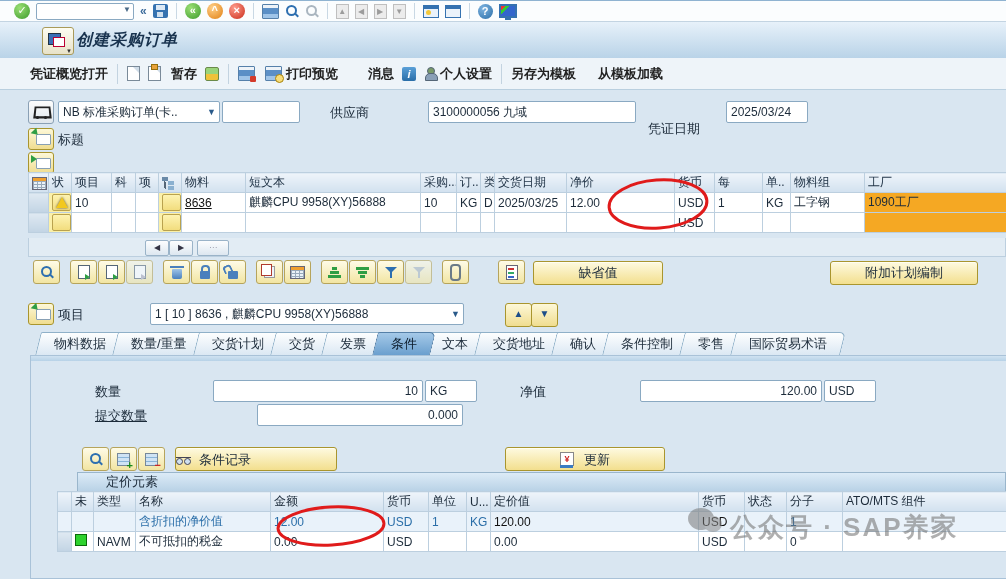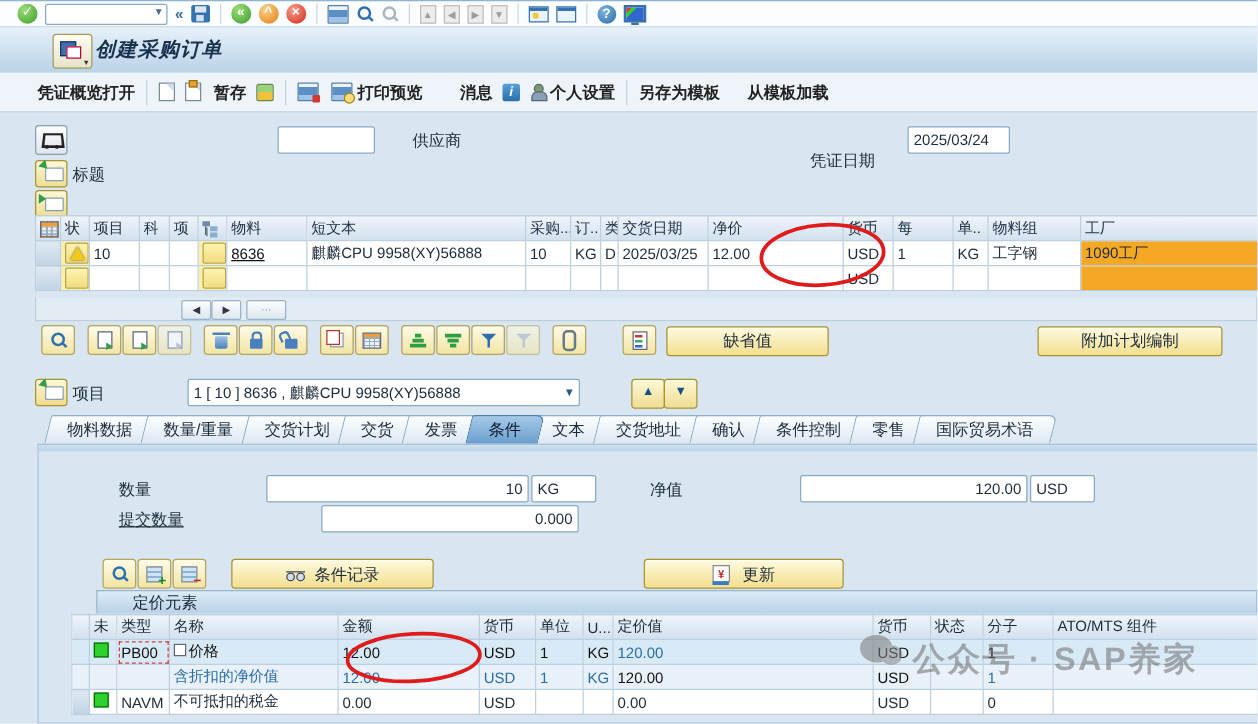--- a/index.html
+++ b/index.html
@@ -205,22 +205,24 @@
     <span class="atxt">个人设置</span>
     <span class="asep"></span>
     <span class="atxt">另存为模板</span>
     <span style="width:22px;"></span>
     <span class="atxt">从模板加载</span>
   </div>
 
   <div class="sqbtn" style="left:28px;top:100px;height:22px;background:linear-gradient(#fdfdfd,#dfe6ec);border-color:#8aa0b5;">
       <span class="mi mi-cart"></span>
     </div>
+  <div class="combo" style="left:58px;top:101px;width:138px;">NB 标准采购订单(卡..</div>
   <div class="fld" style="left:222px;top:101px;width:68px;"></div>
   <div class="lbl" style="left:330px;top:104px;">供应商</div>
+  <div class="fld" style="left:428px;top:101px;width:198px;">3100000056 九域</div>
   <div class="lbl" style="left:648px;top:120px;">凭证日期</div>
   <div class="fld" style="left:726px;top:101px;width:72px;">2025/03/24</div>
   <div class="sqbtn" style="left:28px;top:128px;">
       <span class="mi mi-fold down"></span>
     </div>
   <div class="lbl" style="left:58px;top:131px;">标题</div>
   <div class="sqbtn" style="left:28px;top:152px;">
       <span class="mi mi-fold"></span>
     </div>
 
@@ -415,21 +417,21 @@
   <div class="abs" style="left:82px;top:447px;display:flex;align-items:center;">
     <span class="ibtn">
         <span class="mi mi-mag"></span>
       </span>
     <span class="ibtn">
         <span class="mi mi-rowplus"></span>
       </span>
     <span class="ibtn">
         <span class="mi mi-rowplus minus"></span>
       </span>
-    <span class="ybtn" style="position:static;width:160px;margin-left:19px;display:inline-flex;align-items:center;justify-content:center;gap:8px;">
+    <span class="ybtn" style="position:static;width:160px;margin-left:9px;display:inline-flex;align-items:center;gap:8px;">
         <span class="mi mi-glass"></span>
         <span>条件记录</span>
       </span>
     <span class="ybtn" style="position:static;width:158px;margin-left:168px;display:inline-flex;align-items:center;justify-content:center;gap:10px;">
         <span class="mi mi-money">¥</span>
         <span>更新</span>
       </span>
   </div>
 
   <div id="pricingstrip">定价元素</div>
@@ -459,35 +461,20 @@
       <th>金额</th>
       <th>货币</th>
       <th>单位</th>
       <th>U...</th>
       <th>定价值</th>
       <th>货币</th>
       <th>状态</th>
       <th>分子</th>
       <th>ATO/MTS 组件</th>
     </tr>
-    <tr class="crow1">
-      <td class="sel"></td>
-      <td><span class="gsq"></span></td>
-      <td class="focuscell" style="color:#111;">PB00</td>
-      <td style="color:#111;"><span class="minisq"></span><span>价格</span></td>
-      <td class="num" style="color:#111;">12.00</td>
-      <td style="color:#111;">USD</td>
-      <td class="num" style="color:#111;">1</td>
-      <td style="color:#111;">KG</td>
-      <td class="num blue">120.00</td>
-      <td style="color:#111;">USD</td>
-      <td></td>
-      <td class="num" style="color:#111;">1</td>
-      <td></td>
-    </tr>
     <tr class="crow2">
       <td class="sel"></td>
       <td></td>
       <td></td>
       <td>含折扣的净价值</td>
       <td class="num">12.00</td>
       <td>USD</td>
       <td class="num">1</td>
       <td>KG</td>
       <td class="num" style="color:#111;">120.00</td>

